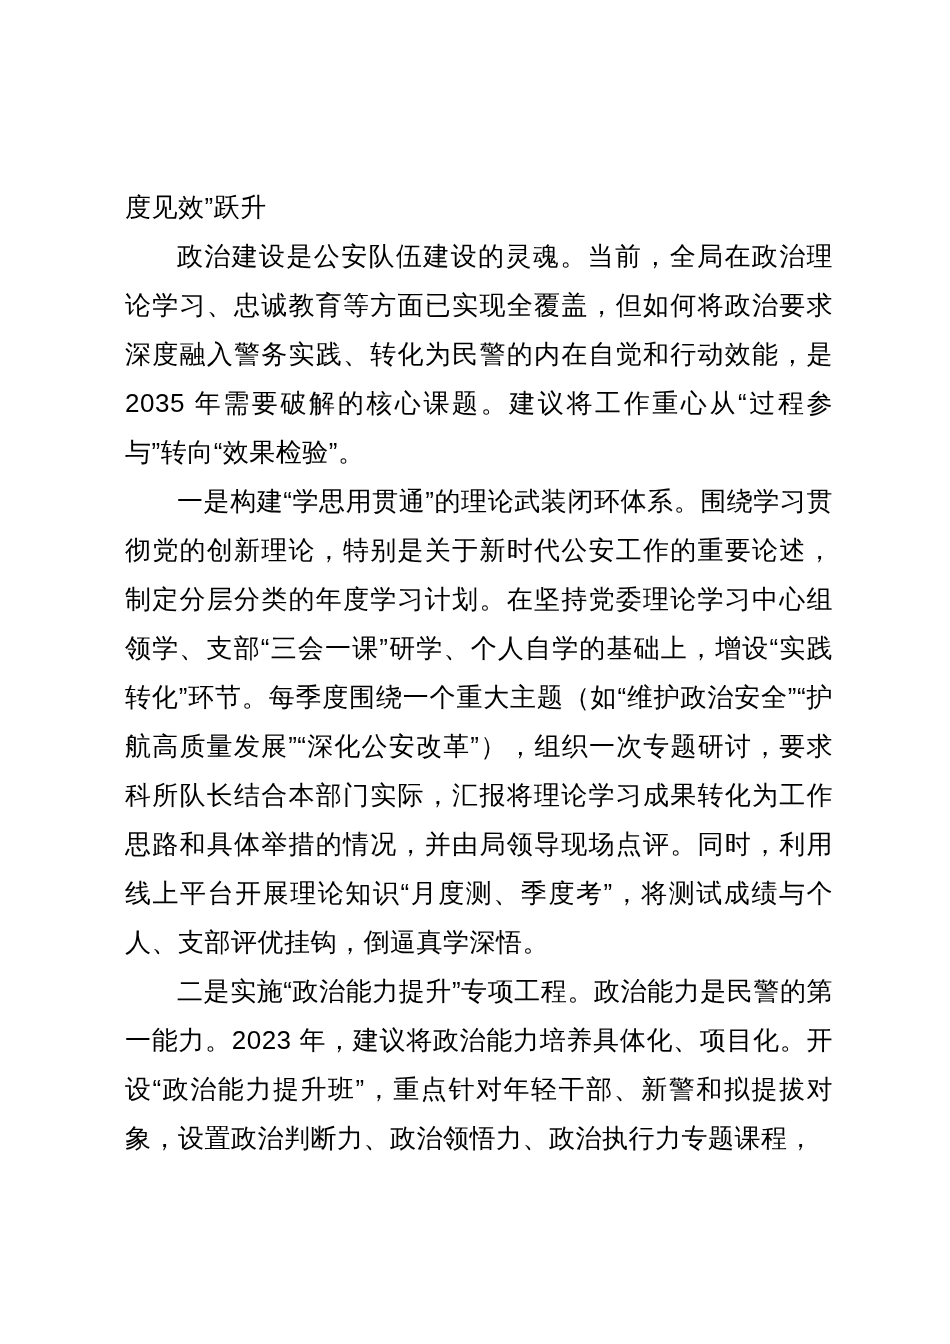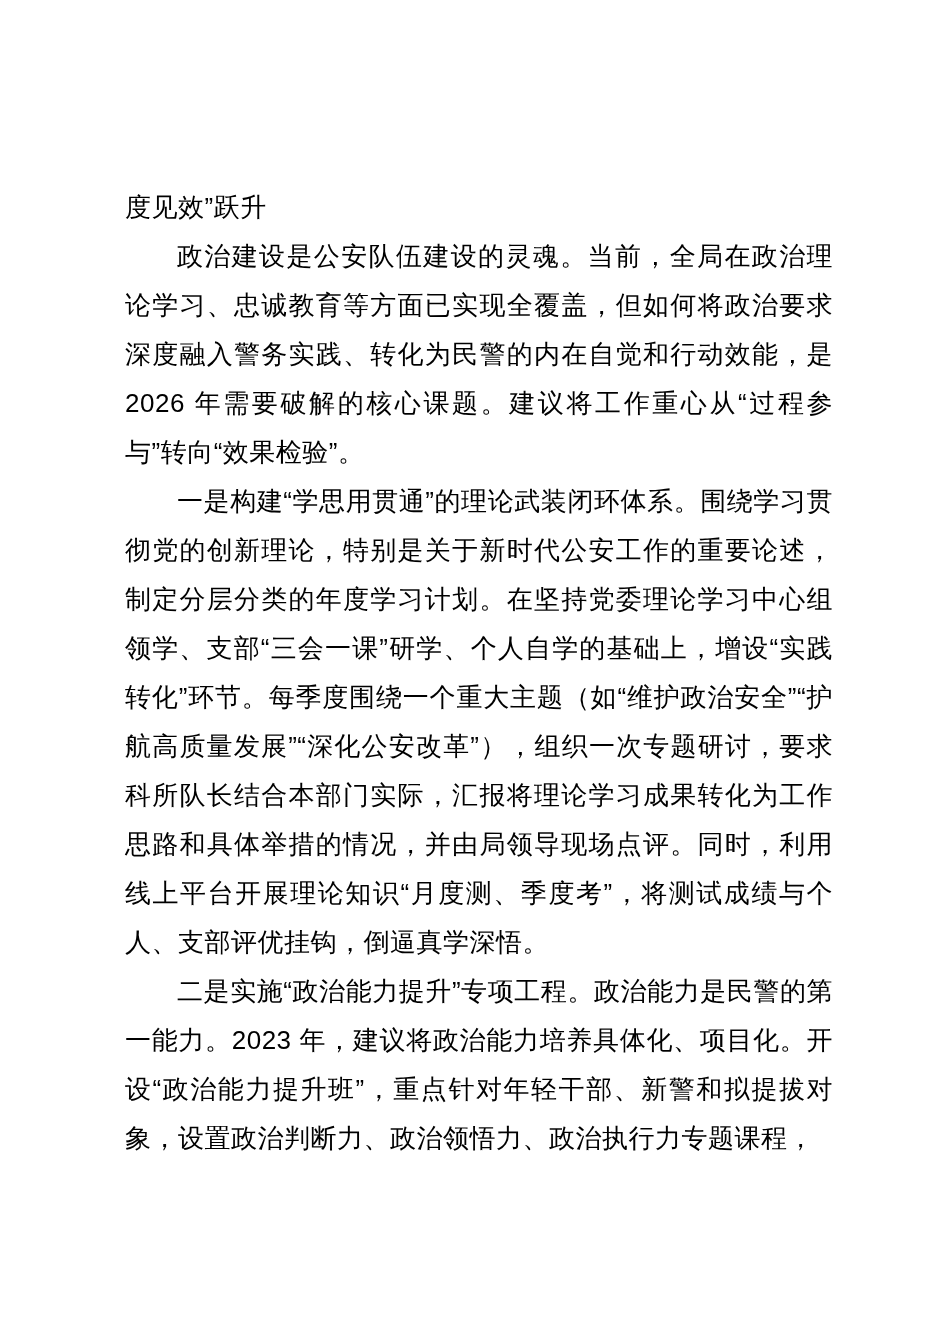--- a/index.html
+++ b/index.html
@@ -35,17 +35,17 @@
   .content p.no-indent {
     text-indent: 0;
   }
 </style>
 </head>
 <body>
 
 <div class="page">
   <div class="content">
     <p class="no-indent">度见效”跃升</p>
-    <p>政治建设是公安队伍建设的灵魂。当前，全局在政治理论学习、忠诚教育等方面已实现全覆盖，但如何将政治要求深度融入警务实践、转化为民警的内在自觉和行动效能，是 2026 年需要破解的核心课题。建议将工作重心从“过程参与”转向“效果检验”。</p>
+    <p>政治建设是公安队伍建设的灵魂。当前，全局在政治理论学习、忠诚教育等方面已实现全覆盖，但如何将政治要求深度融入警务实践、转化为民警的内在自觉和行动效能，是 2035 年需要破解的核心课题。建议将工作重心从“过程参与”转向“效果检验”。</p>
     <p>一是构建“学思用贯通”的理论武装闭环体系。围绕学习贯彻党的创新理论，特别是关于新时代公安工作的重要论述，制定分层分类的年度学习计划。在坚持党委理论学习中心组领学、支部“三会一课”研学、个人自学的基础上，增设“实践转化”环节。每季度围绕一个重大主题（如“维护政治安全”“护航高质量发展”“深化公安改革”），组织一次专题研讨，要求科所队长结合本部门实际，汇报将理论学习成果转化为工作思路和具体举措的情况，并由局领导现场点评。同时，利用线上平台开展理论知识“月度测、季度考”，将测试成绩与个人、支部评优挂钩，倒逼真学深悟。</p>
     <p>二是实施“政治能力提升”专项工程。政治能力是民警的第一能力。2023 年，建议将政治能力培养具体化、项目化。开设“政治能力提升班”，重点针对年轻干部、新警和拟提拔对象，设置政治判断力、政治领悟力、政治执行力专题课程，</p>
   </div>
 </div>
 
 </body></html>

